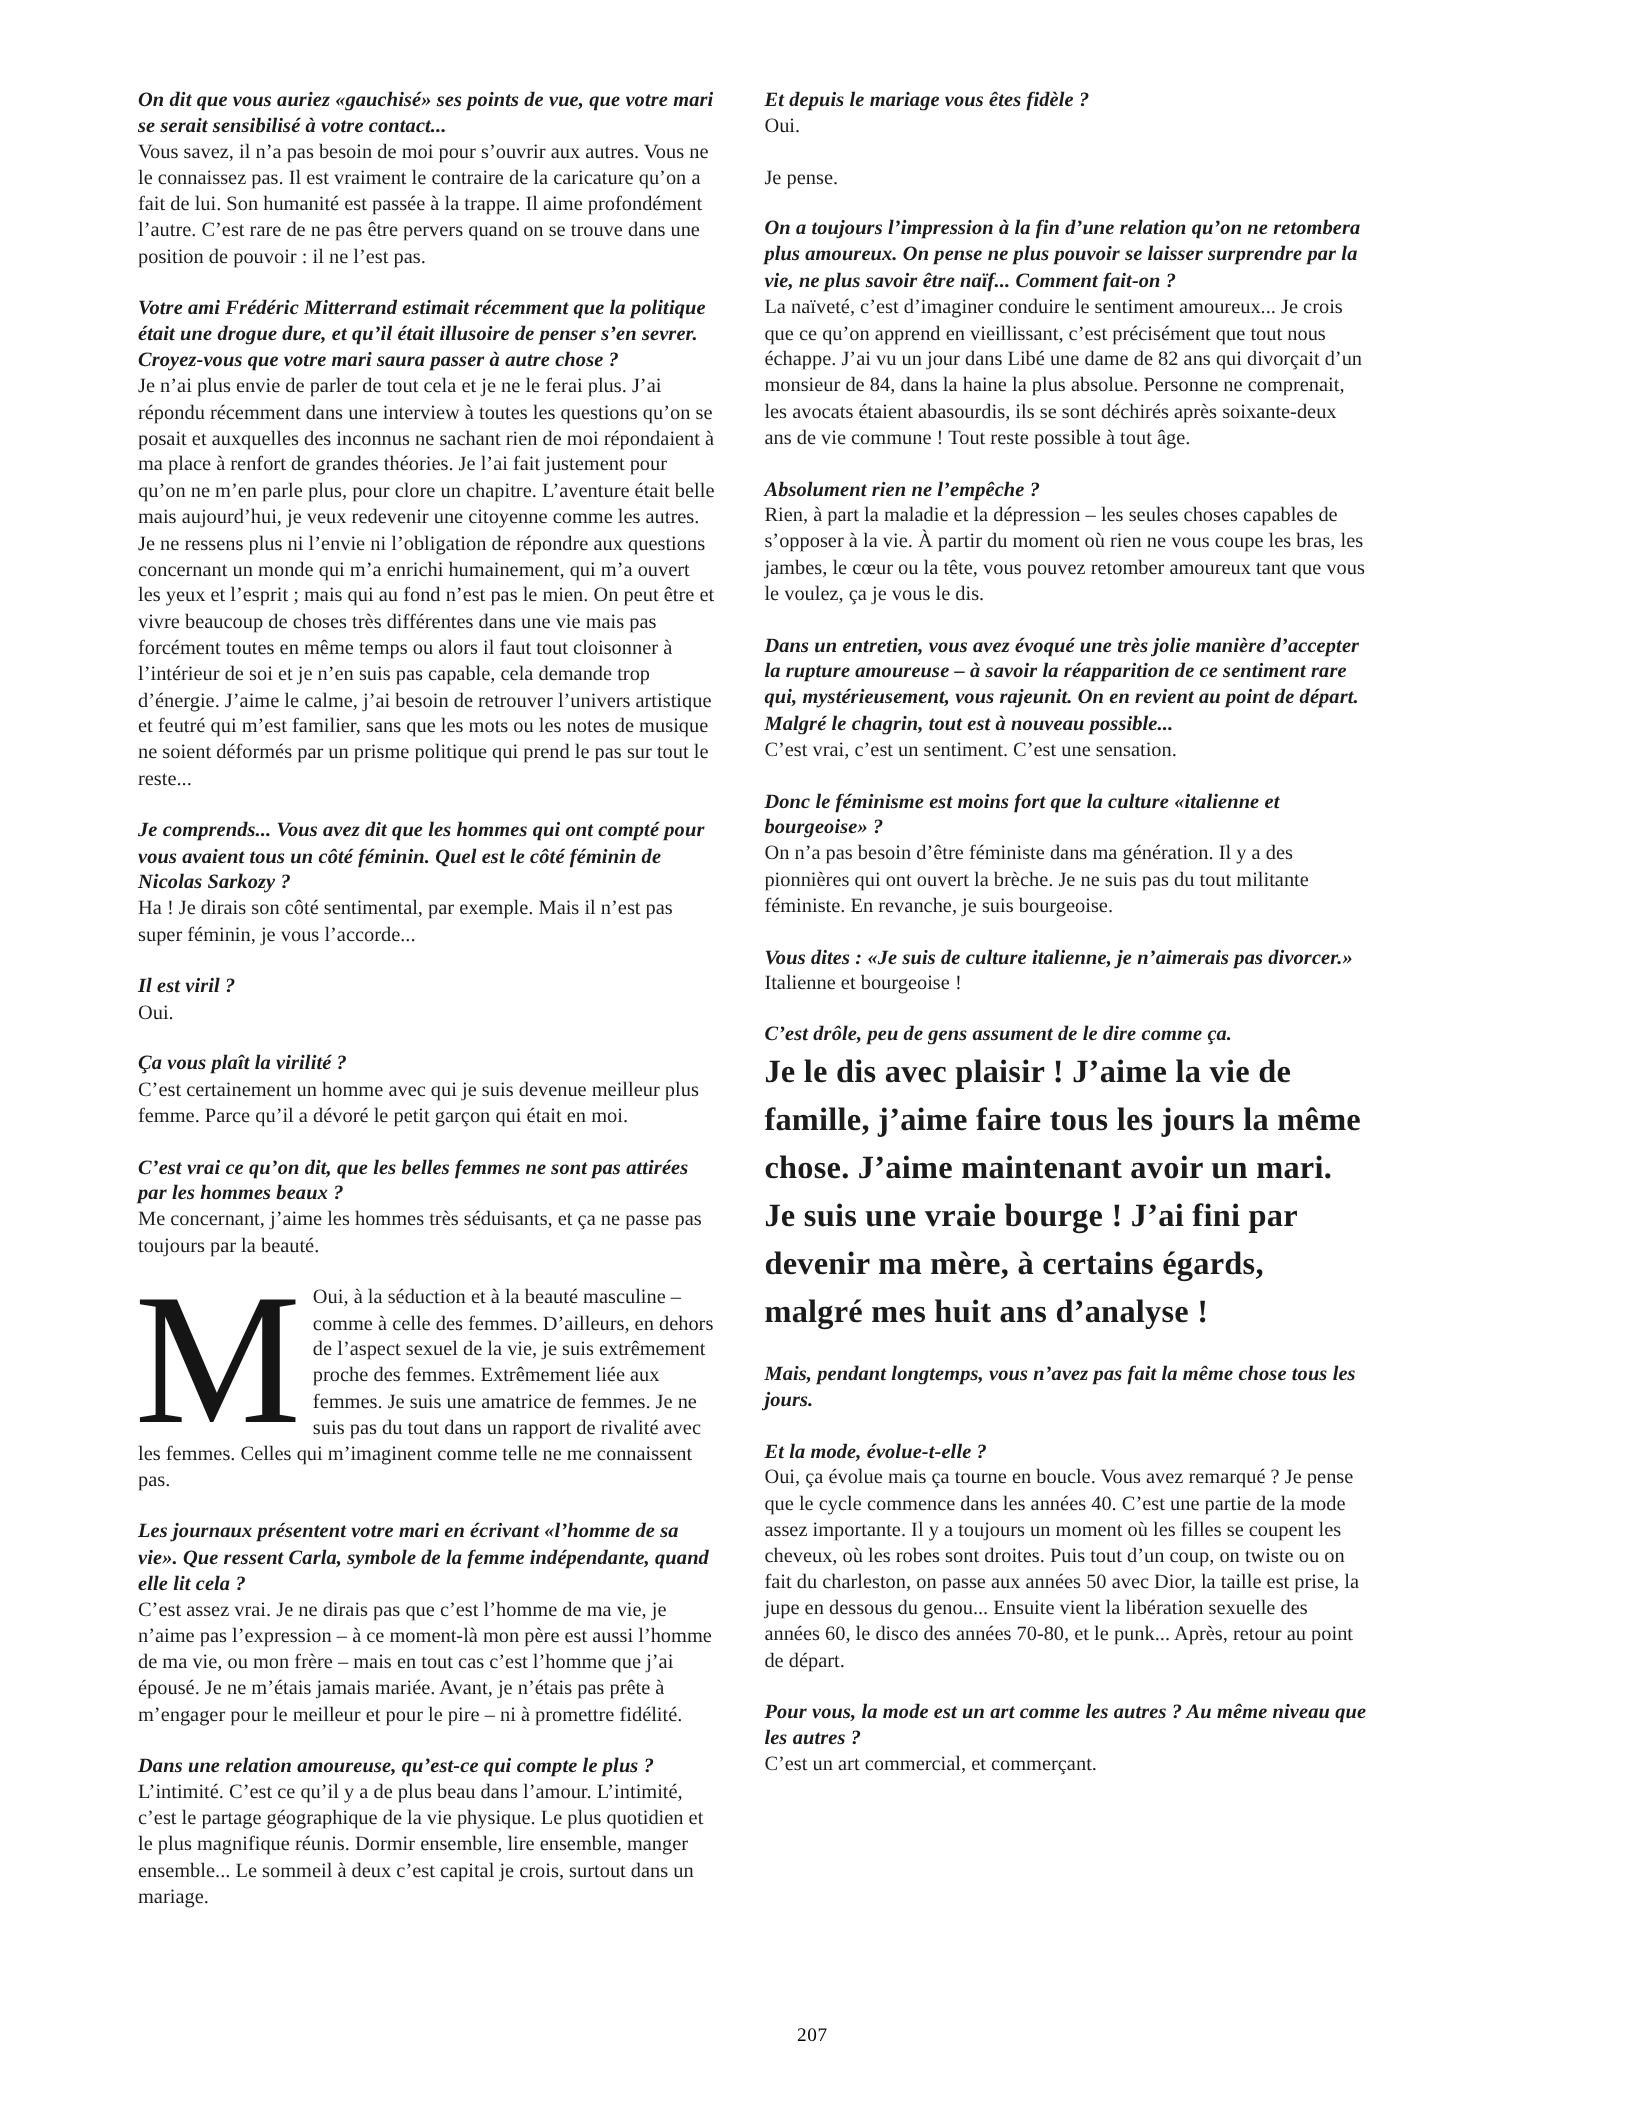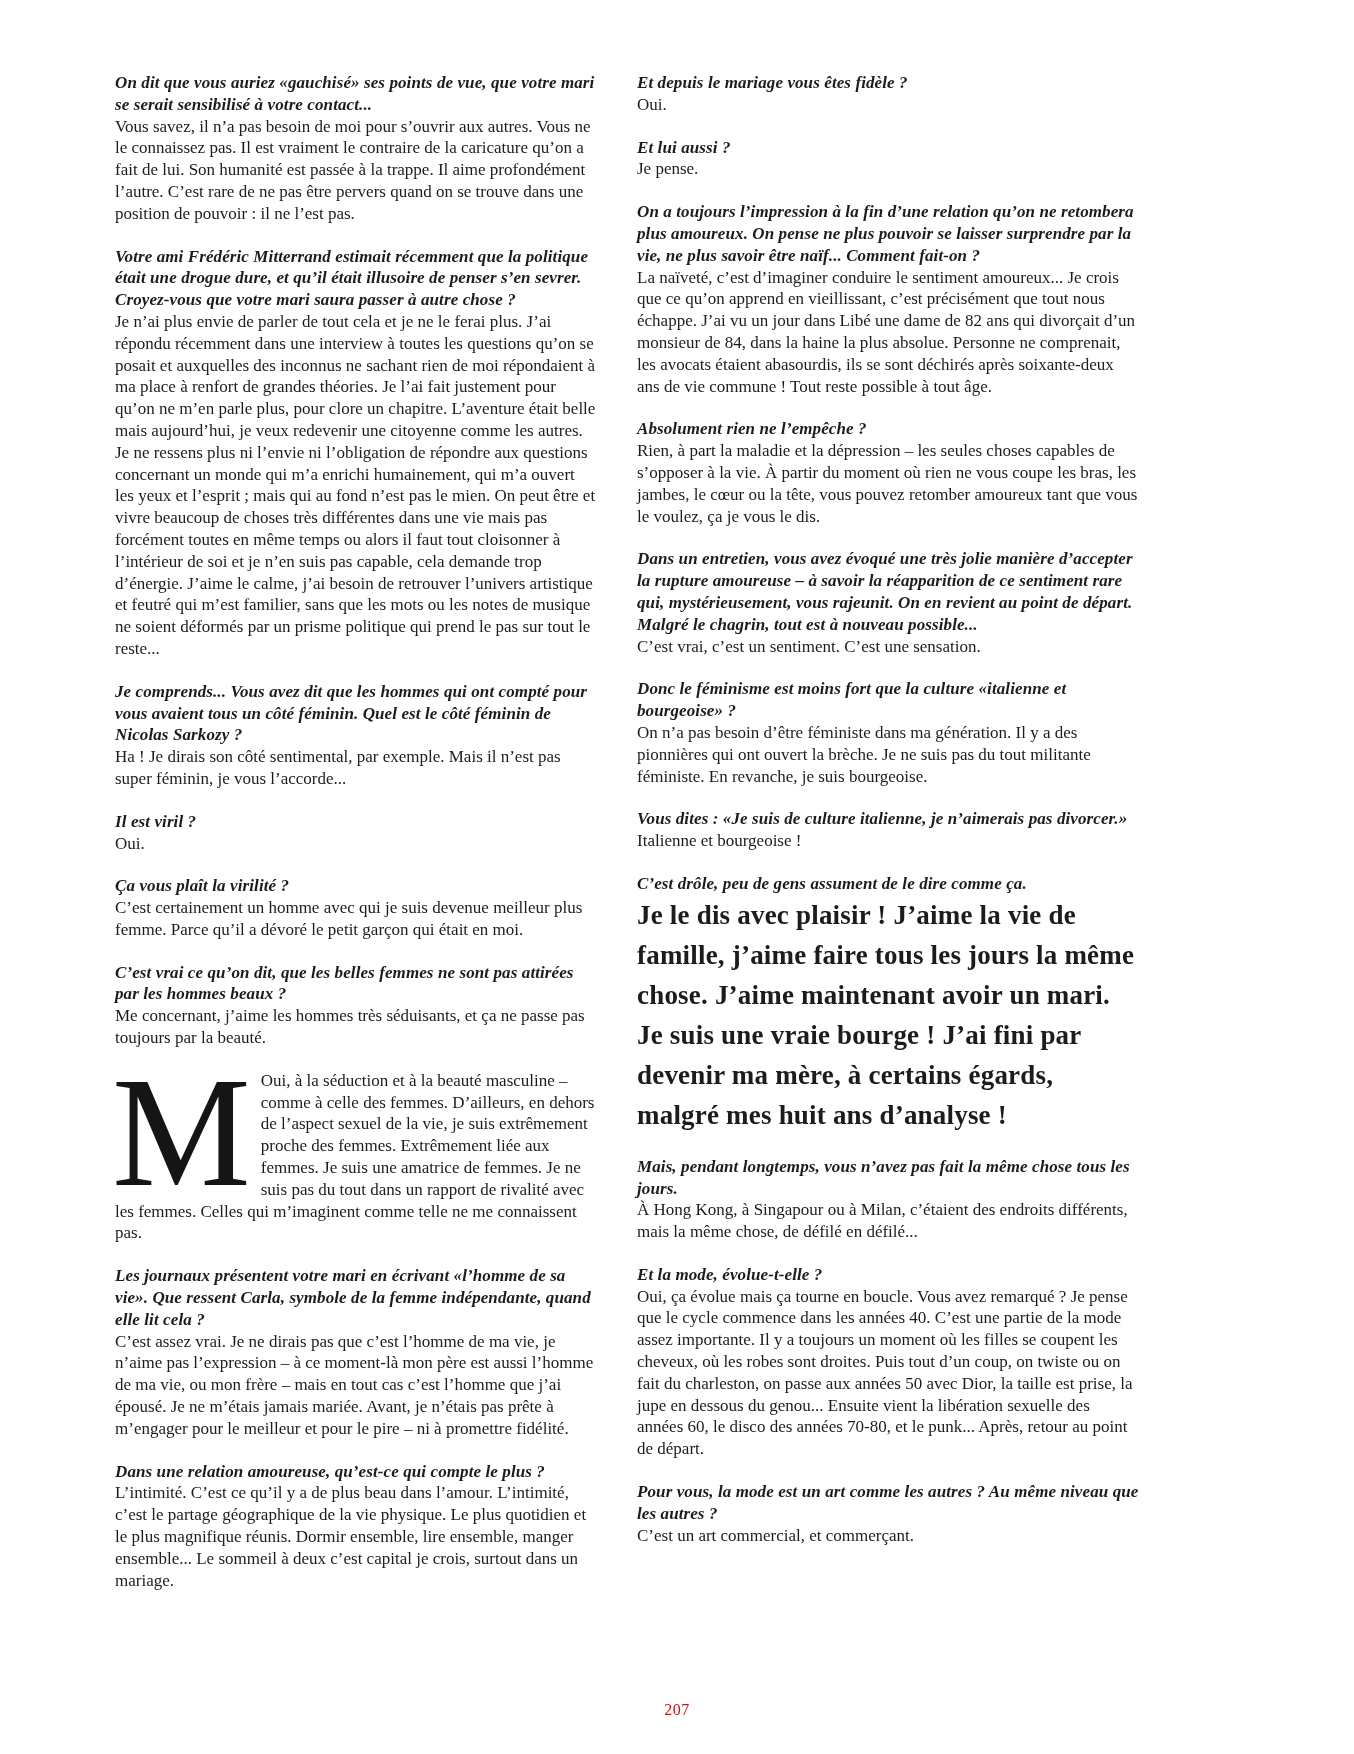--- a/index.html
+++ b/index.html
@@ -42,22 +42,21 @@
     color:#151515;
   }
   .qrest{display:block;}
   .page-number{
     position:absolute;
     left:0;right:0;
     top:1688px;
     text-align:center;
     font-size:16px;
     letter-spacing:.5px;
-    color:#b91c1c;
-    margin-top:13px;
+    color:#000000;
   }
 </style>
 </head>
 <body>
 
 <div class="column" id="col-left">
 
   <div class="qa">
     <p class="q">On dit que vous auriez «gauchisé» ses points de vue, que votre mari se serait sensibilisé à votre contact...</p>
     <p class="a">Vous savez, il n’a pas besoin de moi pour s’ouvrir aux autres. Vous ne le connaissez pas. Il est vraiment le contraire de la caricature qu’on a fait de lui. Son humanité est passée à la trappe. Il aime profondément l’autre. C’est rare de ne pas être pervers quand on se trouve dans une position de pouvoir : il ne l’est pas.</p>
@@ -108,21 +107,20 @@
 </div>
 
 <div class="column" id="col-right">
 
   <div class="qa">
     <p class="q">Et depuis le mariage vous êtes fidèle ?</p>
     <p class="a">Oui.</p>
   </div>
 
   <div class="qa">
-    <p class="q">Et lui aussi ?</p>
     <p class="a">Je pense.</p>
   </div>
 
   <div class="qa">
     <p class="q">On a toujours l’impression à la fin d’une relation qu’on ne retombera plus amoureux. On pense ne plus pouvoir se laisser surprendre par la vie, ne plus savoir être naïf... Comment fait-on ?</p>
     <p class="a">La naïveté, c’est d’imaginer conduire le sentiment amoureux... Je crois que ce qu’on apprend en vieillissant, c’est précisément que tout nous échappe. J’ai vu un jour dans Libé une dame de 82 ans qui divorçait d’un monsieur de 84, dans la haine la plus absolue. Personne ne comprenait, les avocats étaient abasourdis, ils se sont déchirés après soixante-deux ans de vie commune ! Tout reste possible à tout âge.</p>
   </div>
 
   <div class="qa">
     <p class="q">Absolument rien ne l’empêche ?</p>
@@ -145,21 +143,20 @@
     <p class="a">Italienne et bourgeoise !</p>
   </div>
 
   <div class="qa">
     <p class="q">C’est drôle, peu de gens assument de le dire comme ça.</p>
     <p class="a a-large">Je le dis avec plaisir ! J’aime la vie de famille, j’aime faire tous les jours la même chose. J’aime maintenant avoir un mari. Je suis une vraie bourge ! J’ai fini par devenir ma mère, à certains égards, malgré mes huit ans d’analyse !</p>
   </div>
 
   <div class="qa">
     <p class="q">Mais, pendant longtemps, vous n’avez pas fait la même chose tous les jours.</p>
-    <p class="a">À Hong Kong, à Singapour ou à Milan, c’étaient des endroits différents, mais la même chose, de défilé en défilé...</p>
   </div>
 
   <div class="qa">
     <p class="q">Et la mode, évolue-t-elle ?</p>
     <p class="a">Oui, ça évolue mais ça tourne en boucle. Vous avez remarqué ? Je pense que le cycle commence dans les années 40. C’est une partie de la mode assez importante. Il y a toujours un moment où les filles se coupent les cheveux, où les robes sont droites. Puis tout d’un coup, on twiste ou on fait du charleston, on passe aux années 50 avec Dior, la taille est prise, la jupe en dessous du genou... Ensuite vient la libération sexuelle des années 60, le disco des années 70-80, et le punk... Après, retour au point de départ.</p>
   </div>
 
   <div class="qa">
     <p class="q">Pour vous, la mode est un art comme les autres ? Au même niveau que les autres ?</p>
     <p class="a">C’est un art commercial, et commerçant.</p>

